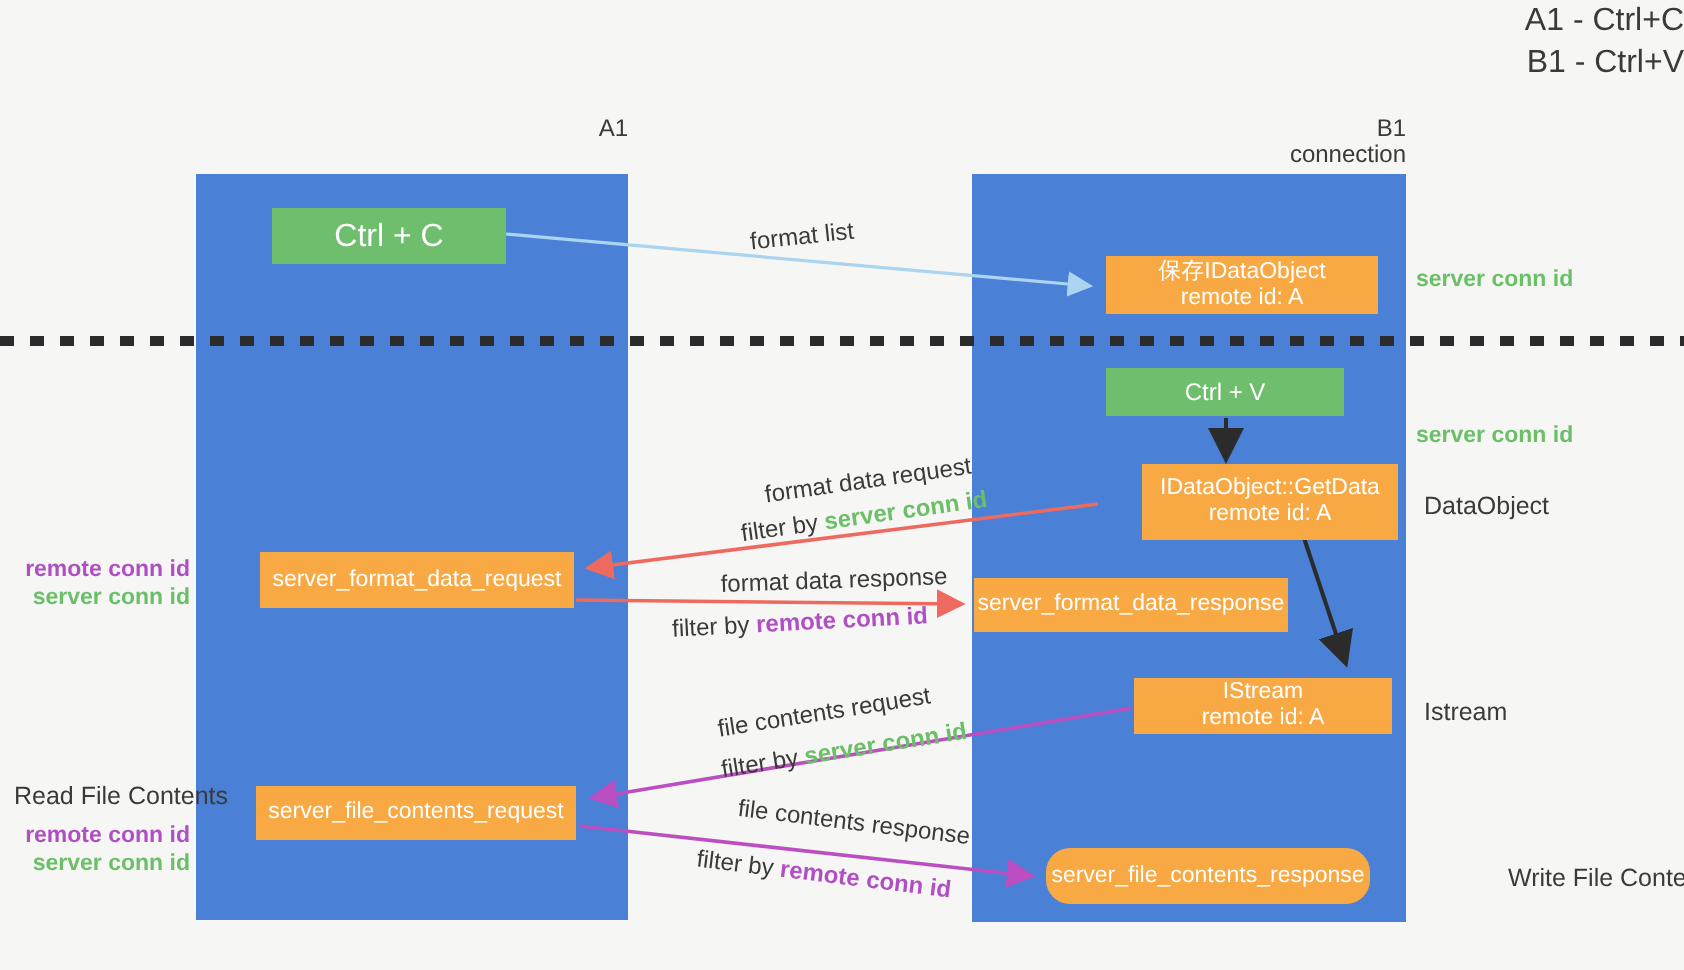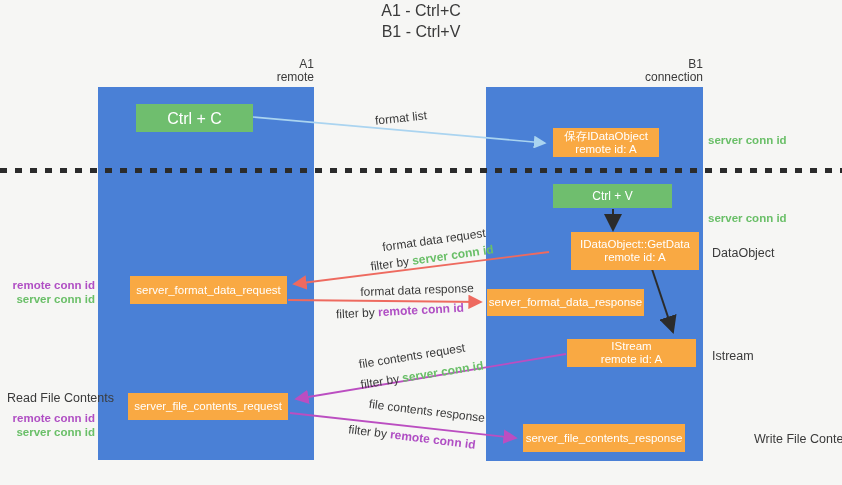--- a/index.html
+++ b/index.html
@@ -7,21 +7,21 @@
   body { font-family: "Liberation Sans", sans-serif; }
   .canvas {
     position: relative;
     width: 842px; height: 485px;
     background: #f6f6f4;
     overflow: hidden;
     color: #3a3a3a;
   }
   .title {
     position: absolute; left: 0; top: 9; width: 842px;
-    text-align: center; font-size: 16px; line-height: 21px; color: #3a3a3a;
+    text-align: right; font-size: 16px; line-height: 21px; color: #3a3a3a;
   }
   .col-header {
     position: absolute; top: 58px; text-align: right;
     font-size: 12px; line-height: 13px; color: #3a3a3a;
   }
   .col-header.a1 { left: 98px; width: 216px; }
   .col-header.b1 { left: 486px; width: 217px; }
   .lifeline { position: absolute; background: #4a80d6; z-index: 1; }
   .lifeline.a1 { left: 98px; top: 87px; width: 216px; height: 373px; }
   .lifeline.b1 { left: 486px; top: 87px; width: 217px; height: 374px; }
@@ -29,27 +29,27 @@
   .box {
     position: absolute; z-index: 3;
     display: flex; flex-direction: column; align-items: center; justify-content: center;
     color: #ffffff; font-size: 11.5px; line-height: 13px; text-align: center;
     white-space: nowrap;
   }
   .box.green { background: #6fbe6e; }
   .box.orange { background: #f9a943; }
   .box.ctrl-c { left: 136px; top: 104px; width: 117px; height: 28px; font-size: 16px; }
   .box.ctrl-v { left: 553px; top: 184px; width: 119px; height: 24px; font-size: 12px; }
-  .box.save   { left: 553px; top: 128px; width: 106px; height: 29px; }
+  .box.save   { left: 553px; top: 128px; width: 136px; height: 29px; }
   .box.getdata{ left: 549px; top: 232px; width: 128px; height: 38px; margin-left: 22px; }
   .box.fmt-req{ left: 130px; top: 276px; width: 157px; height: 28px; }
   .box.fmt-rsp{ left: 487px; top: 289px; width: 157px; height: 27px; }
   .box.istream{ left: 567px; top: 339px; width: 129px; height: 28px; }
   .box.fil-req{ left: 128px; top: 393px; width: 160px; height: 27px; justify-content: center; }
-  .box.fil-rsp{ left: 523px; top: 424px; width: 162px; height: 28px; }
+  .box.fil-rsp{ left: 523px; top: 424px; width: 162px; height: 28px; border-radius: 12px; }
   .arrow-label {
     position: absolute; z-index: 4; white-space: nowrap;
     font-size: 12px; color: #3a3a3a;
     transform: translate(-50%, -50%) rotate(var(--r, 0deg));
   }
   .side-label { position: absolute; z-index: 4; white-space: nowrap; font-size: 12.5px; color: #3a3a3a; }
   .conn-id { font-weight: bold; font-size: 11.5px; line-height: 14px; }
   .txt-green  { color: #6abf68; font-weight: bold; }
   .txt-purple { color: #b04fc4; font-weight: bold; }
   .pair { position: absolute; z-index: 4; width: 95px; text-align: right; }
@@ -59,21 +59,20 @@
 
 <div class="canvas">
 
   <div class="title">
     <div>A1 - Ctrl+C</div>
     <div>B1 - Ctrl+V</div>
   </div>
 
   <div class="col-header a1">
     <div>A1</div>
-    <div>remote</div>
   </div>
   <div class="col-header b1">
     <div>B1</div>
     <div>connection</div>
   </div>
 
   <div class="lifeline a1"></div>
   <div class="lifeline b1"></div>
 
   <svg class="overlay" width="842" height="485">

